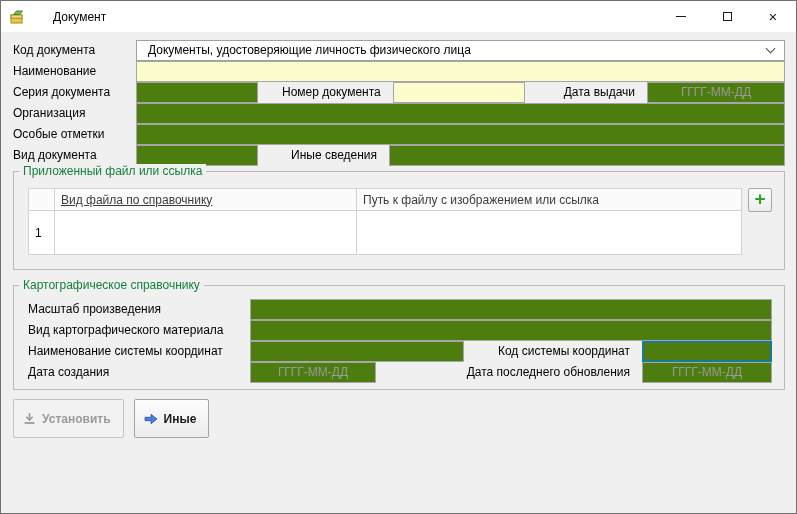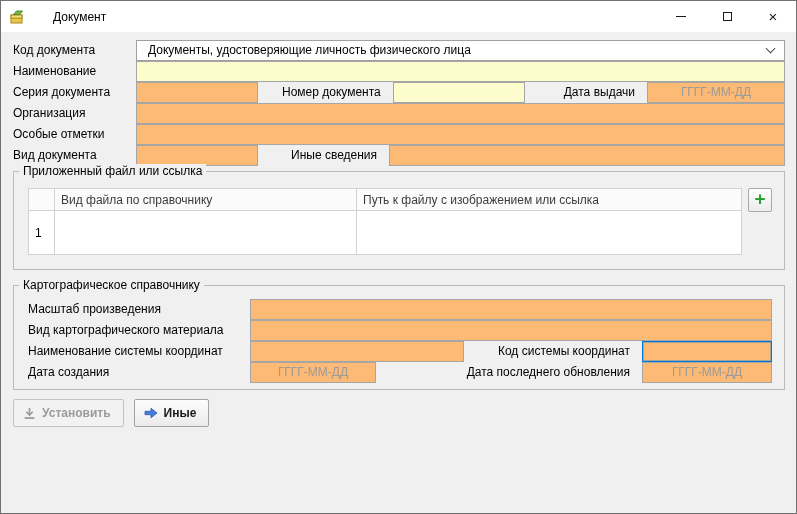--- a/index.html
+++ b/index.html
@@ -32,21 +32,21 @@
   .glyph-min { width: 10px; border-top: 1px solid #1a1a1a; }
   .glyph-max { width: 9px; height: 9px; border: 1px solid #1a1a1a; }
   .glyph-close { font-size: 15px; line-height: 1; }
   
   .content { padding: 11px 11px 0 12px; }
   .frow { display: flex; align-items: center; height: 14px; margin-bottom: 7px; }
   label { font-size: 12px; color:#000; white-space: nowrap; }
   .w123 { width: 123px; flex: none; }
   .w222 { width: 222px; flex: none; }
   .tin {
-    height: 21px; border: 1px solid #a6a6a6; background: #fdba74;
+    height: 21px; border: 1px solid #a6a6a6; background: #4d7c0f;
     padding: 0 4px; font: 12px "Liberation Sans", sans-serif; outline: none;
   }
   .tin::placeholder { color: #9a9a9a; }
   .yellow { background: #fcfccd; }
   .date { text-align: center; }
   .focused { border: 1px solid #0078d7; box-shadow: inset 0 0 0 1px rgba(0,120,215,.35); }
   .grow { flex: 1; }
   
   .combobox {
     flex: 1; height: 21px; background: #fff;
@@ -60,46 +60,46 @@
     transform: rotate(45deg); margin: -3px 10px 0 6px;
   }
   
   .groupbox {
     border: 1px solid #bababa; position: relative;
     margin-top: 9px; padding: 16px 12px 14px 14px;
   }
   .gb2 { margin-top: 15px; padding-bottom: 10px; }
   .gtitle {
     position: absolute; top: -8px; left: 5px;
-    background: #f0f0f0; padding: 0 4px; font-size: 12px; color:#000000;
+    background: #f0f0f0; padding: 0 4px; font-size: 12px; color:#15803d;
   }
   
   .table-wrap { display: flex; align-items: flex-start; gap: 6px; }
   table.attach {
     flex: 1; border-collapse: collapse; background: #fff;
     border: 1px solid #c6c6c6; table-layout: fixed;
   }
   table.attach th, table.attach td {
     border: 1px solid #d2d2d2; font-size: 12px; font-weight: normal;
     text-align: left; padding: 0 6px;
   }
   table.attach th { height: 22px; background: #fbfbfb; color: #3c3c3c; }
   table.attach td { height: 44px; background: #fff; }
   td.rownum, th.corner { width: 26px; background: #f6f6f6; text-align: center; padding: 0; }
-  .col1 { width: 302px; }
+  .col1 { width: 302px; text-decoration: underline; }
   .plus-btn {
     width: 24px; height: 24px; flex: none;
     border: 1px solid #a8a8a8; background: linear-gradient(#fdfdfd, #ececec);
     color: #2da12d; font-size: 19px; font-weight: bold; line-height: 20px;
     text-align: center; cursor: default; border-radius: 2px;
   }
   
   .footer { display: flex; align-items: center; margin-top: 9px; gap: 10px; }
   .btn {
-    height: 28px; padding: 0 12px 0 9px;
+    height: 39px; padding: 0 12px 0 9px;
     display: inline-flex; align-items: center; gap: 6px;
     border: 1px solid #a3a3a3; border-radius: 2px;
     background: linear-gradient(#fdfdfd, #ebebeb);
     font: bold 12px "Liberation Sans", sans-serif; color: #1a1a1a;
     cursor: default;
   }
   .btn:disabled, .btn.disabled {
     color: #9b9b9b; background: #f2f2f2; border-color: #c3c3c3;
   }
 </style>

